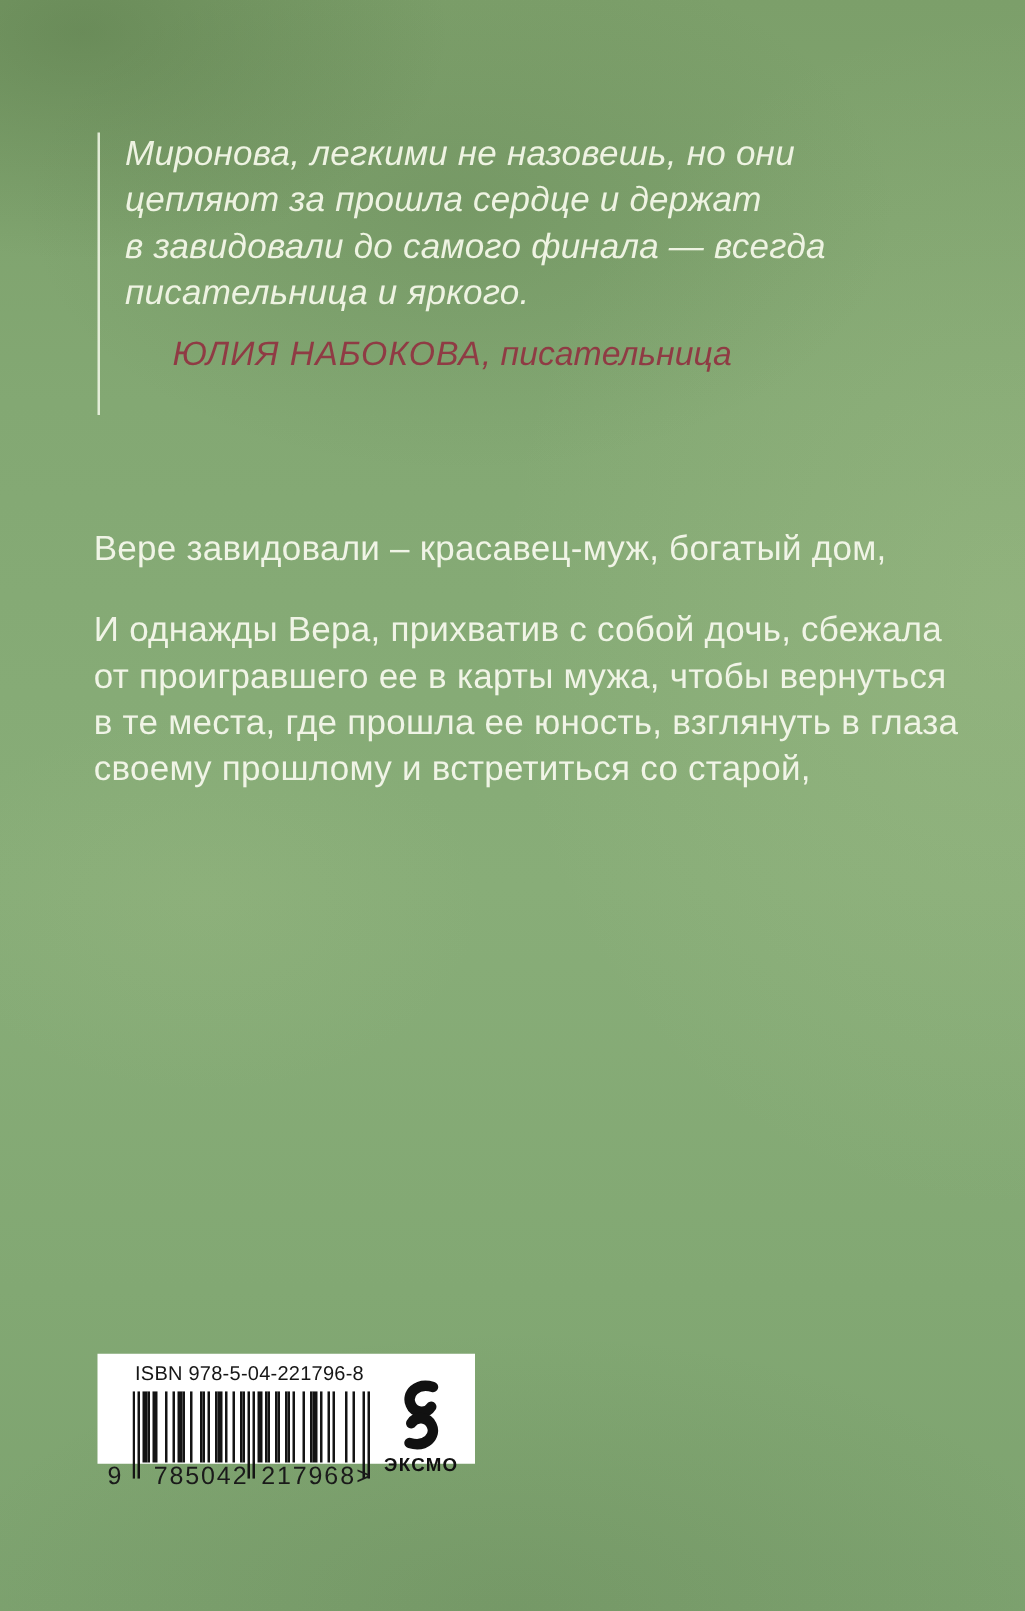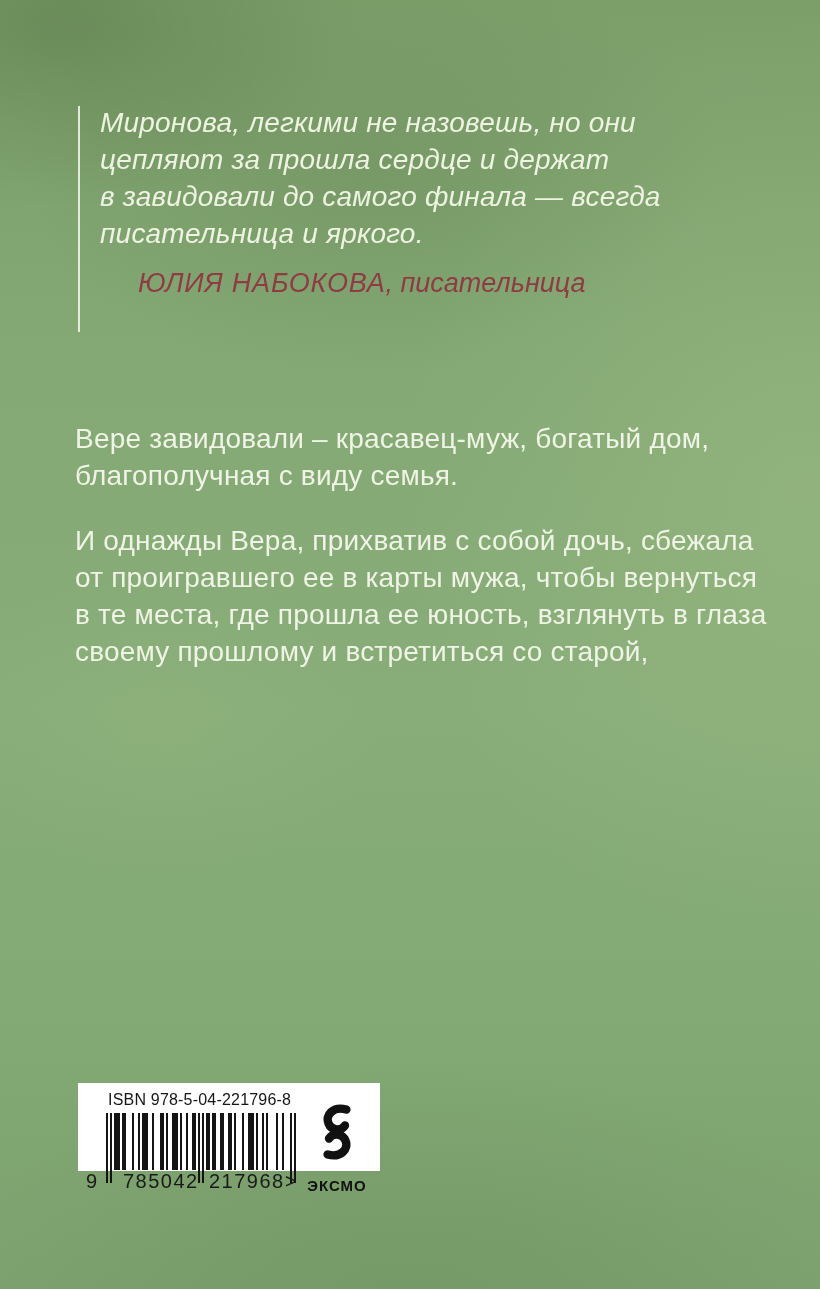--- a/index.html
+++ b/index.html
@@ -75,21 +75,21 @@
   .bc-g1{left:45px;letter-spacing:1.5px;}
   .bc-g2{left:131px;letter-spacing:1.5px;}
   .bc-gt{left:207px;}
 
   .eksmo{
     position:absolute;left:224px;top:20px;width:70px;
     text-align:center;
   }
   .eksmo svg{display:block;margin:0 auto;}
   .eksmo-text{
-    margin-top:16px;
+    margin-top:3px;
     font-size:15px;font-weight:bold;letter-spacing:1px;
     color:#111111;
   }
 </style>
 </head>
 <body>
 
 <div class="cover">
 
   <div class="q-rule"></div>
@@ -102,21 +102,20 @@
         <div class="q-line">писательница и яркого.</div>
       </div>
     <div class="attribution" style="color: rgb(143, 59, 68);">
       <span class="attr-name">ЮЛИЯ НАБОКОВА</span><span>, писательница</span>
     </div>
   </div>
 
   <div class="annotation">
     <div class="para">
         <div class="b-line">Вере завидовали – красавец-муж, богатый дом,</div>
-        <div class="b-line">благополучная с виду семья.</div>
       </div>
     <div class="para">
         <div class="b-line">И однажды Вера, прихватив с собой дочь, сбежала</div>
         <div class="b-line">от проигравшего ее в карты мужа, чтобы вернуться</div>
         <div class="b-line">в те места, где прошла ее юность, взглянуть в глаза</div>
         <div class="b-line">своему прошлому и встретиться со старой,</div>
       </div>
   </div>
 
   <div class="bc-box">

